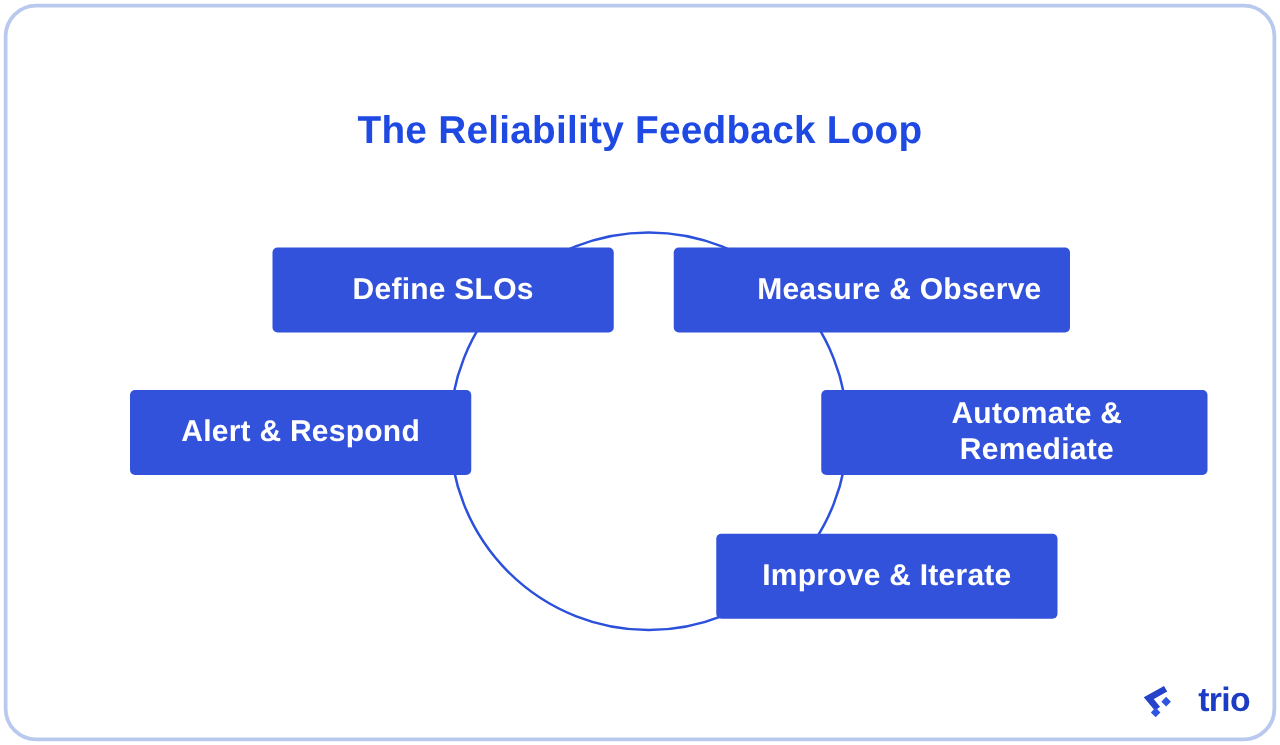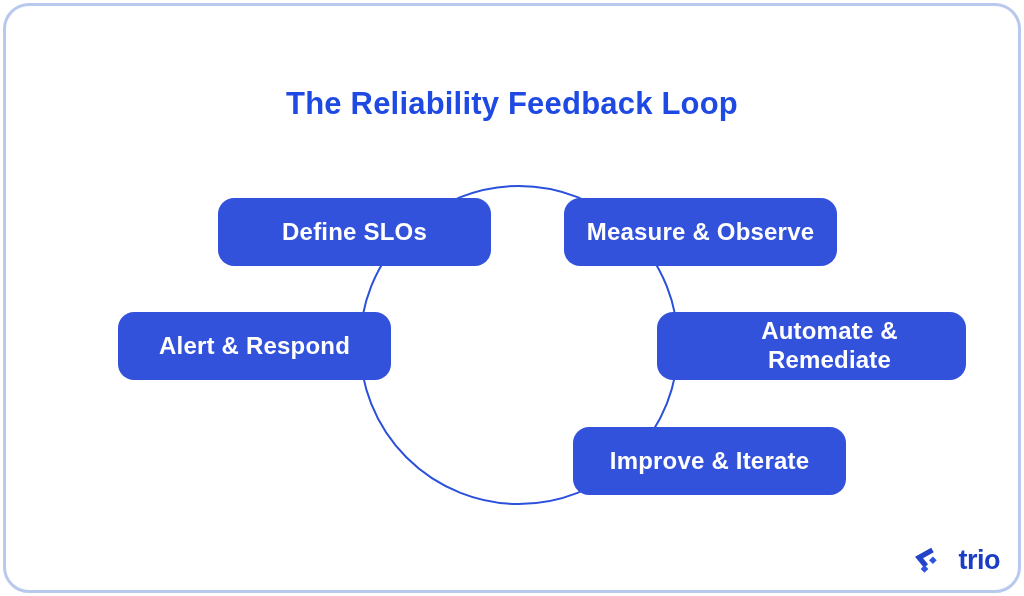--- a/index.html
+++ b/index.html
@@ -39,45 +39,46 @@
     border: 2px solid var(--circle-stroke, #2B50DC);
     border-radius: 50%;
     box-sizing: border-box;
     background: transparent;
   }
   .node {
     position: absolute;
     width: 273px;
     height: 68px;
     background: var(--node-fill, #3352DB);
-    border-radius: 16px;
+    border-radius: 4px;
     display: flex;
     align-items: center;
     justify-content: center;
     text-align: center;
   }
   .node .node-label {
     color: var(--node-text, #FFFFFF);
     font-size: 24px;
     font-weight: 700;
     line-height: 1.2;
     white-space: pre-line;
     letter-spacing: 0.2px;
   }
   .node-0 { left: 212px; top: 192px; }
-  .node-1 { left: 558px; top: 192px; }
-  .node-2 { left: 112px;  top: 306px; text-align: right; }
+  .node-1 { left: 533px; top: 192px; padding-left: 44px; }
+  .node-2 { left: 98px;  top: 306px; text-align: right; }
   .node-3 { left: 651px; top: 306px; padding-left: 36px; }
   .node-4 { left: 212px; top: 421px; }
   .node-5 { left: 537px; top: 421px; margin-left: 30px; }
   .logo {
     position: absolute;
     right: 18px;
     bottom: 16px;
     display: flex;
+    align-items: center;
     gap: 22px;
   }
   .logo-mark { display: block; }
   .logo-text {
     color: var(--logo-text, #1B3CC4);
     font-size: 27px;
     font-weight: 700;
     letter-spacing: -0.5px;
     line-height: 1;
   }

